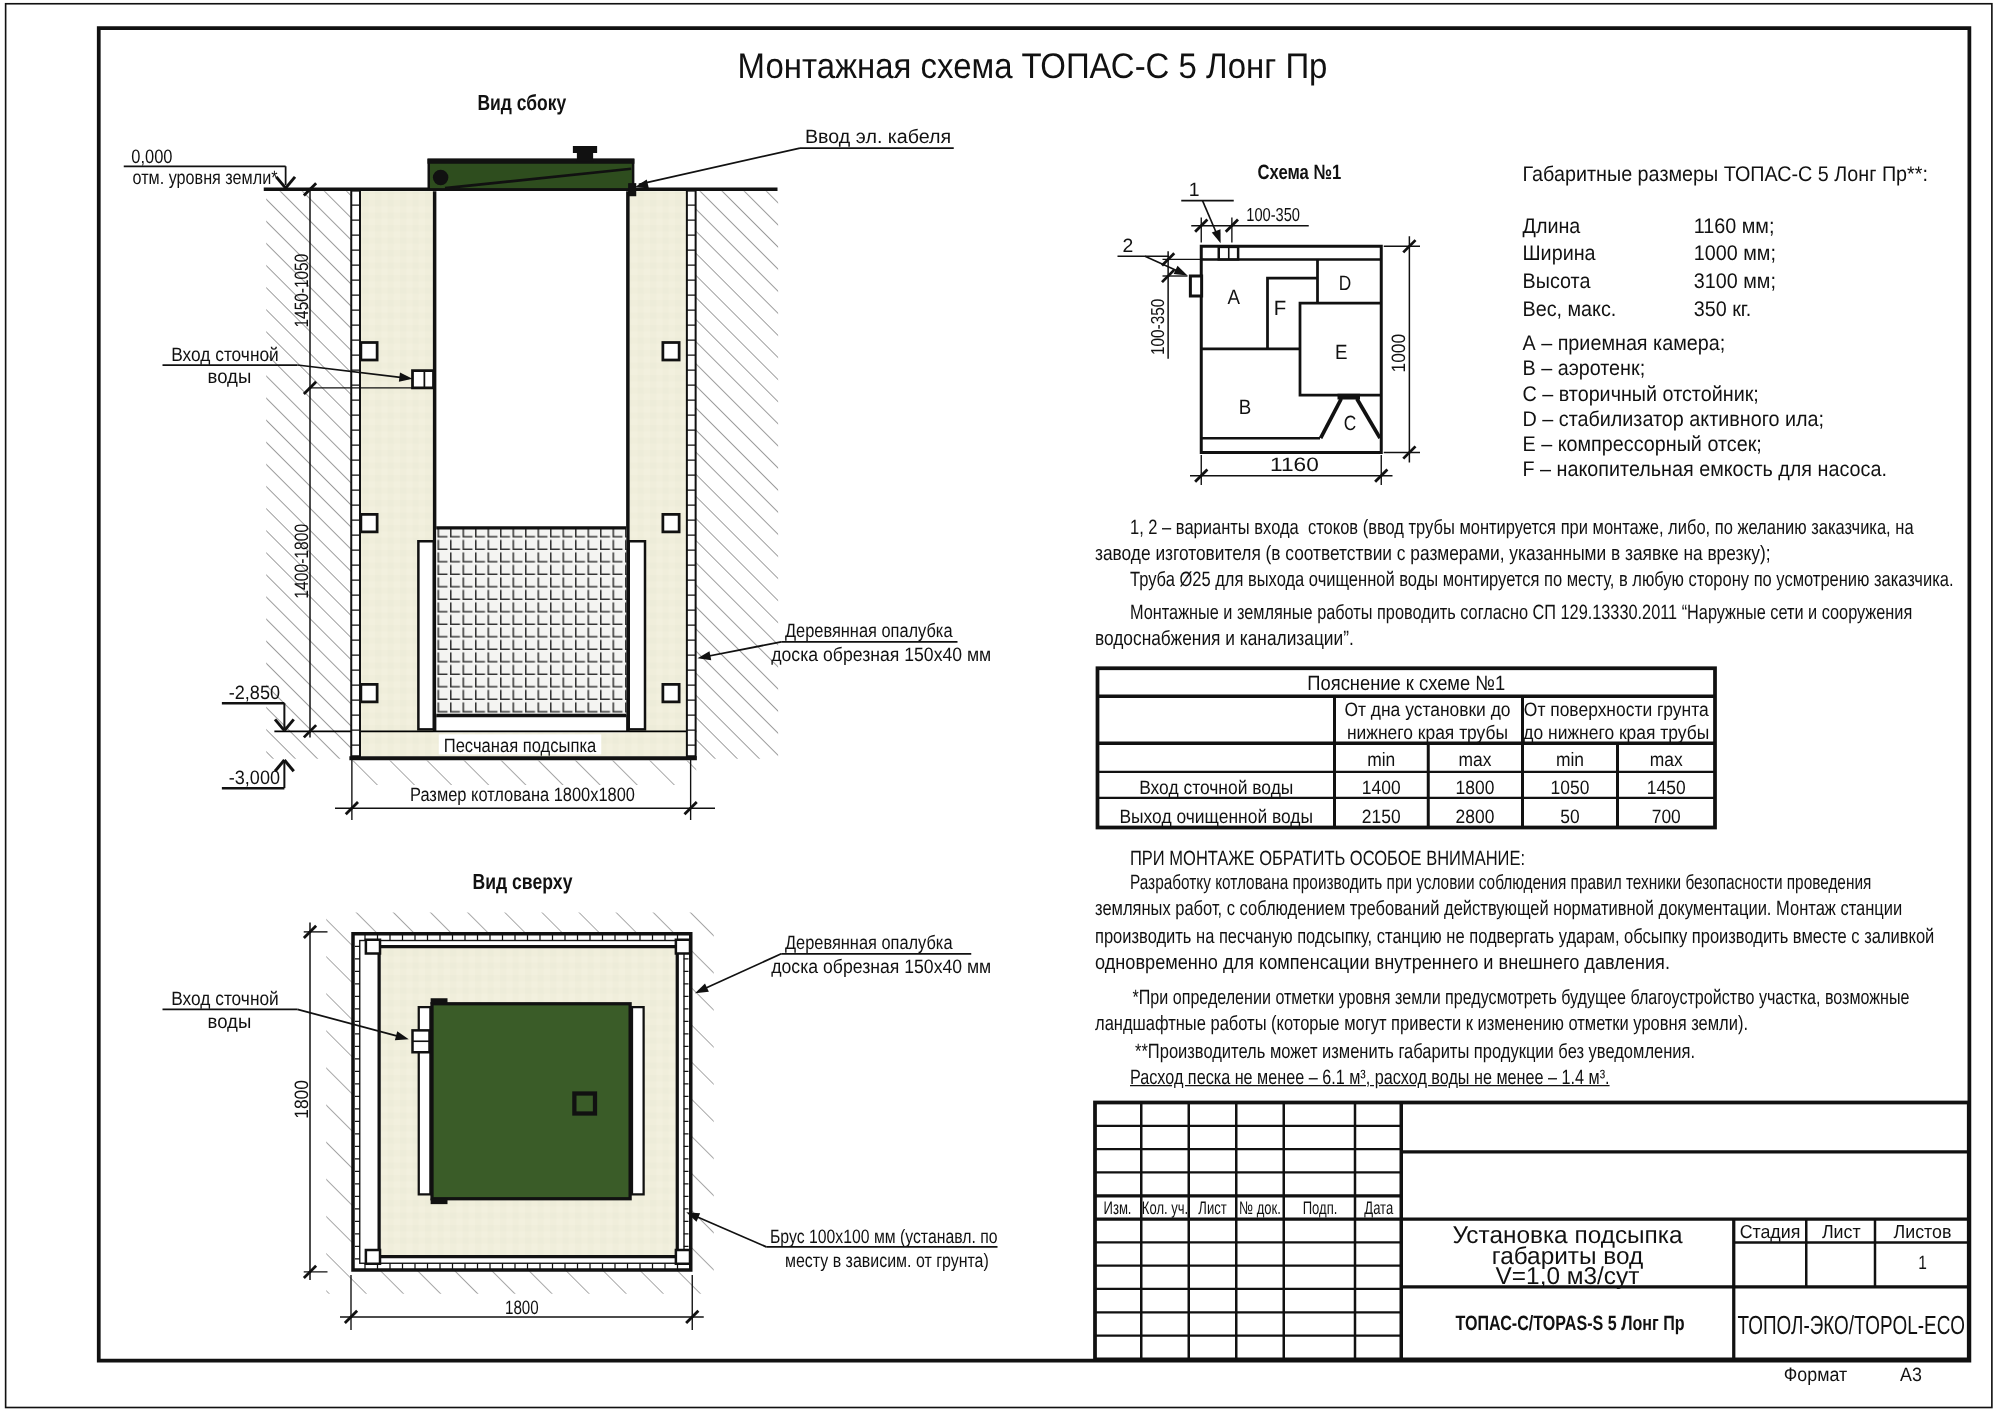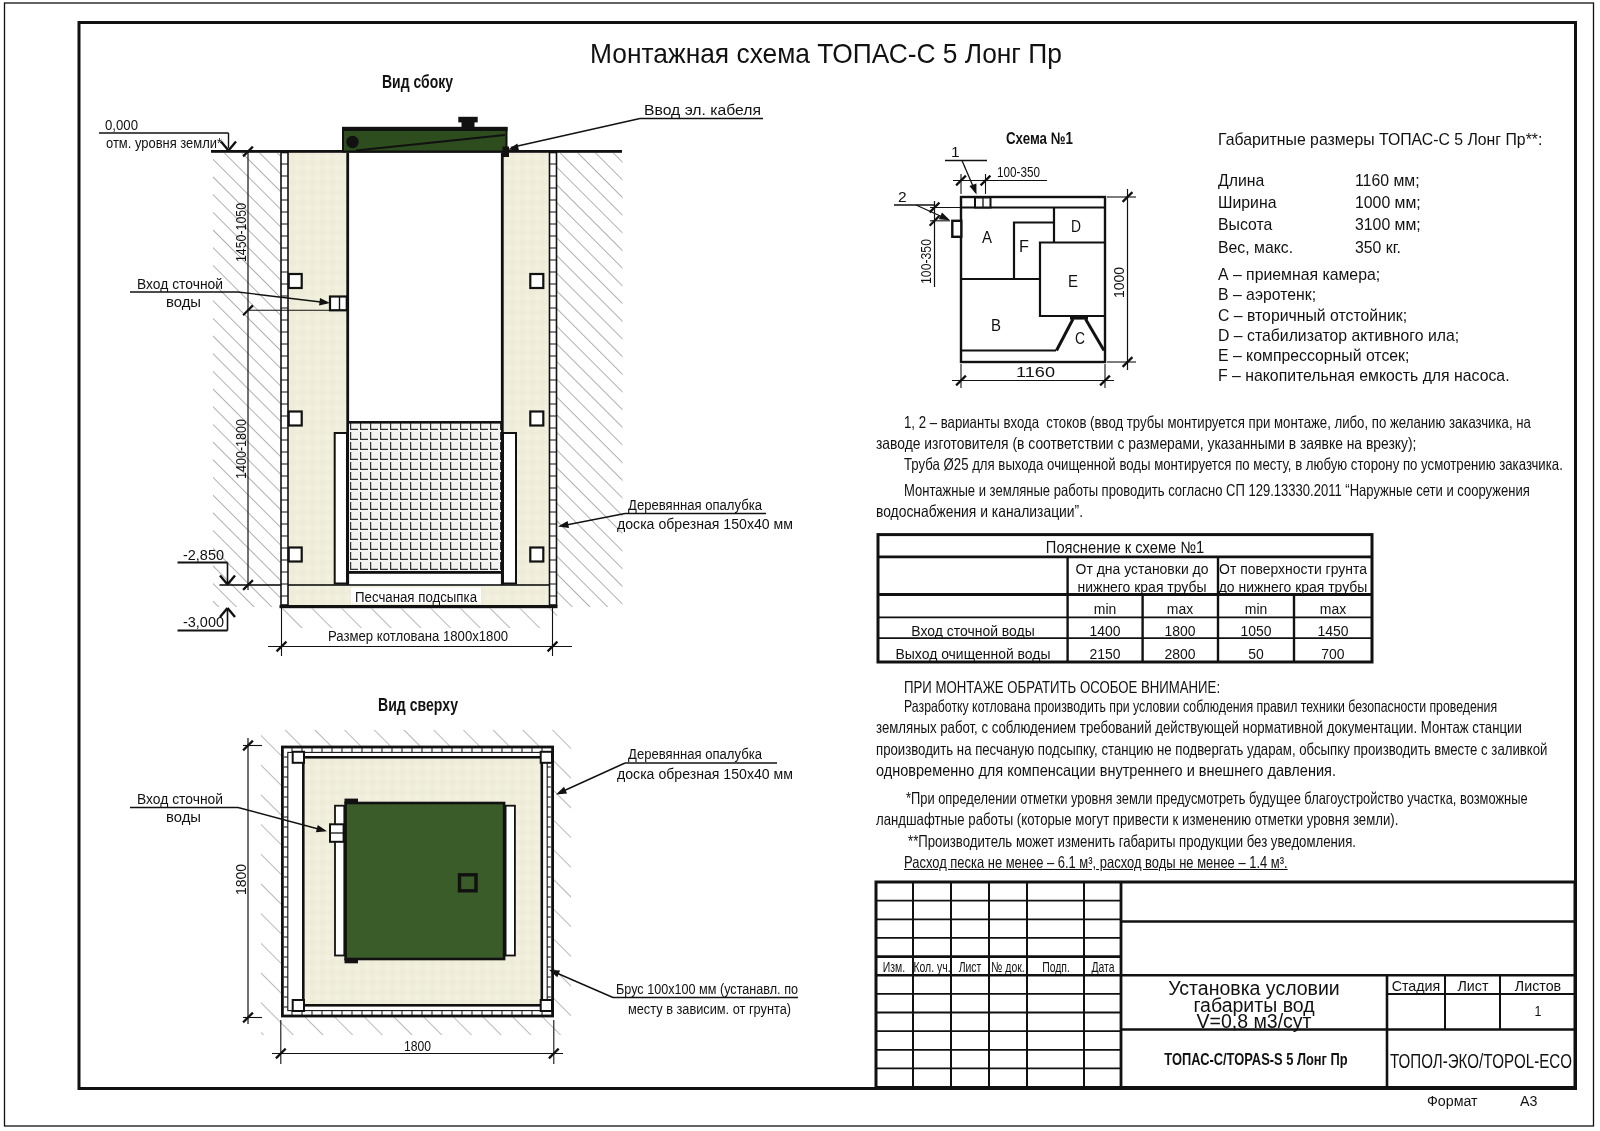--- a/index.html
+++ b/index.html
@@ -473,23 +473,23 @@
 <div class="t" style="left:1008px;top:959.5px;font-size:14.5px;transform:translateX(-50%) scaleX(0.72);transform-origin:50% 0;">№ док.</div>
 <div class="t" style="left:1055.5px;top:959.5px;font-size:14.5px;transform:translateX(-50%) scaleX(0.72);transform-origin:50% 0;">Подп.</div>
 <div class="t" style="left:1102.5px;top:959.5px;font-size:14.5px;transform:translateX(-50%) scaleX(0.72);transform-origin:50% 0;">Дата</div>
 
 <div class="t" style="left:1416px;top:977.5px;font-size:15px;transform:translateX(-50%) scaleX(0.95);transform-origin:50% 0;">Стадия</div>
 <div class="t" style="left:1472.5px;top:977.5px;font-size:15px;transform:translateX(-50%) scaleX(0.95);transform-origin:50% 0;">Лист</div>
 <div class="t" style="left:1537.5px;top:977.5px;font-size:15px;transform:translateX(-50%) scaleX(0.95);transform-origin:50% 0;">Листов</div>
 
 <div class="t" style="left:1537.5px;top:1003px;font-size:15.5px;transform:translateX(-50%) scaleX(0.8);transform-origin:50% 0;">1</div>
 
-<div class="t" style="left:1254px;top:977.5px;font-size:19.5px;transform:translateX(-50%) scaleX(1);transform-origin:50% 0;">Установка условии</div>
+<div class="t" style="left:1254px;top:977.5px;font-size:19.5px;transform:translateX(-50%) scaleX(1);transform-origin:50% 0;">Установка подсыпка</div>
 <div class="t" style="left:1254px;top:994.5px;font-size:19.5px;transform:translateX(-50%) scaleX(1);transform-origin:50% 0;">габариты вод</div>
-<div class="t" style="left:1254px;top:1011px;font-size:19.5px;transform:translateX(-50%) scaleX(1);transform-origin:50% 0;">V=0,8 м3/сут</div>
+<div class="t" style="left:1254px;top:1011px;font-size:19.5px;transform:translateX(-50%) scaleX(1);transform-origin:50% 0;">V=1,0 м3/сут</div>
 
 <div class="t" style="left:1256px;top:1051px;font-size:16.5px;transform:translateX(-50%) scaleX(0.78);transform-origin:50% 0;"><b>ТОПАС-С/TOPAS-S 5 Лонг Пр</b></div>
 
 <div class="t" style="left:1481px;top:1049.5px;font-size:21px;transform:translateX(-50%) scaleX(0.72);transform-origin:50% 0;">ТОПОЛ-ЭКО/TOPOL-ECO</div>
 
 <div class="t" style="left:1427px;top:1092.5px;font-size:15.5px;transform:scaleX(0.92);">Формат</div>
 <div class="t" style="left:1520px;top:1092.5px;font-size:15.5px;transform:scaleX(0.92);">А3</div>
 </div>
 
 </body></html>

